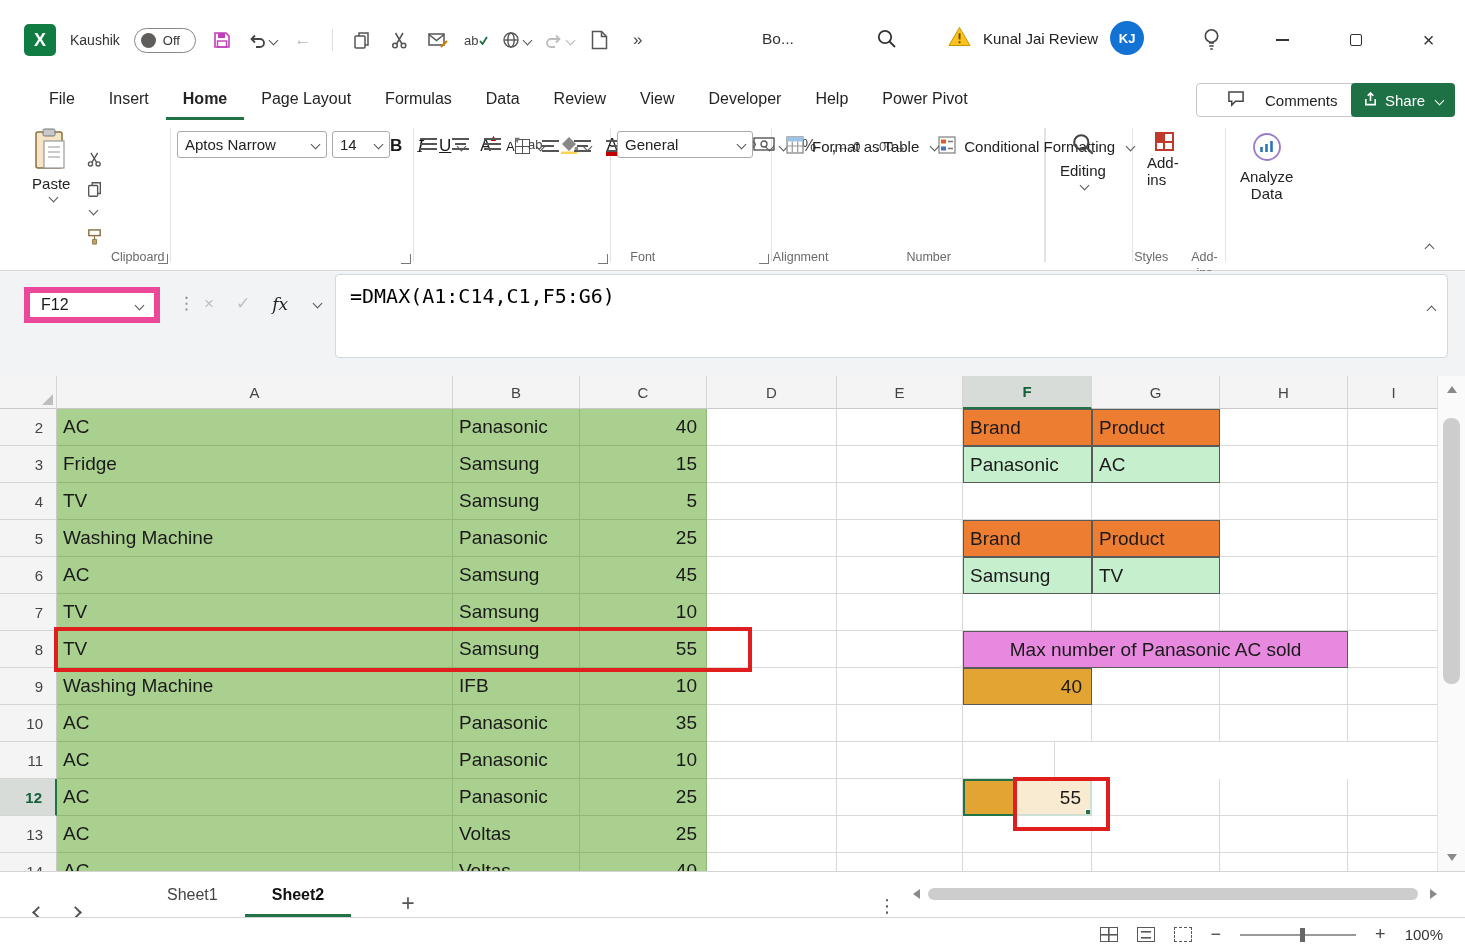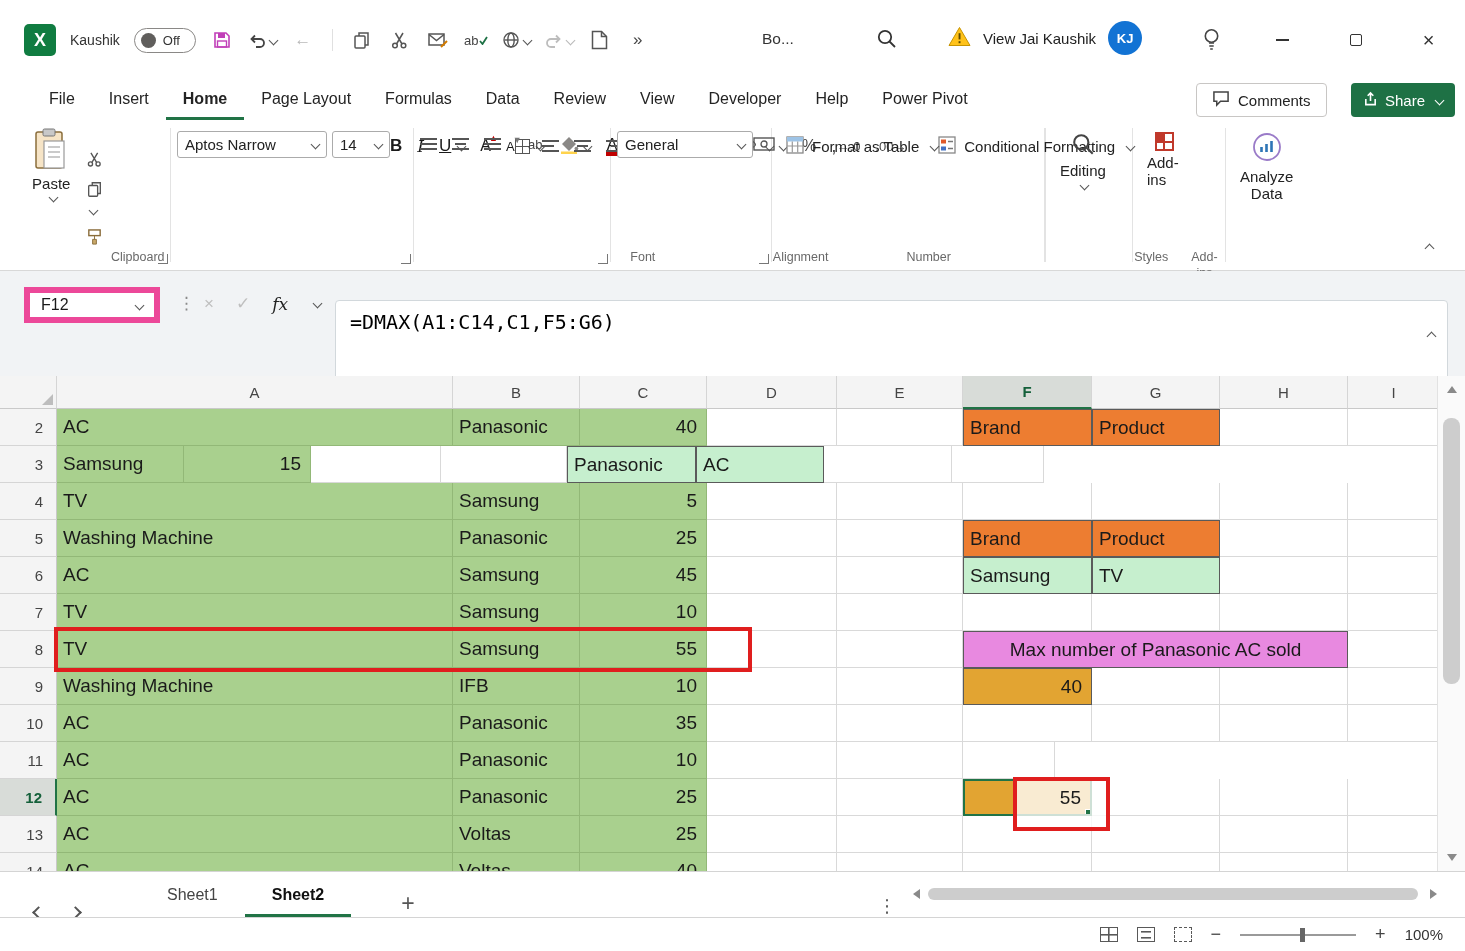--- a/index.html
+++ b/index.html
@@ -33,21 +33,21 @@
 .tb-bulb{position:absolute;left:1202px;top:28px}
 .winbtns{position:absolute;right:0;top:0;height:80px;display:flex}
 .wbtn{width:73px;height:80px;display:flex;align-items:center;justify-content:center;font-size:20px;color:#333}
 .wbtn .minbar{width:13px;height:1.8px;background:#333}
 .wbtn .maxbox{width:12px;height:12px;border:1.6px solid #333;border-radius:2px}
 
 
 .tabrow{top:80px;height:40px;display:flex;align-items:stretch;padding-left:32px}
 .rtab{padding:10px 17px 8px;font-size:16px;color:#242424;cursor:pointer;white-space:nowrap}
 .rtab.active{font-weight:700;box-shadow:inset 0 -3px 0 var(--selgreen)}
-.comments-btn{position:absolute;left:1196px;top:83px;height:34px;border:1px solid #C8C6C4;border-radius:4px;background:#fff;display:flex;align-items:center;gap:8px;padding:0 15px;font-size:15px;color:#222}
+.comments-btn{position:absolute;left:1196px;top:83px;height:34px;border:1px solid #C8C6C4;border-radius:4px;background:#fff;display:flex;align-items:center;gap:20px;padding:0 30px;font-size:15px;color:#222}
 .share-btn{position:absolute;left:1351px;top:83px;height:34px;border-radius:4px;background:#1E7145;display:flex;align-items:center;gap:7px;padding:0 12px;font-size:15px;color:#fff}
 
 
 .ribbon{top:120px;height:151px;border-bottom:1px solid #D8D8D8;display:flex;padding-left:18px;background:#fff}
 .rgroup{display:flex;flex-direction:row;padding:8px 6px 2px;position:relative}
 .rsep{width:1px;background:#E3E3E3;margin:8px 0}
 .glabel{margin-top:auto;font-size:12.5px;color:#696969;text-align:center;height:19px;line-height:16px}
 .lnch{position:absolute;right:2px;bottom:6px;width:10px;height:10px;border-right:1.5px solid #777;border-bottom:1.5px solid #777}
 .rbody{display:flex;gap:8px}
 .paste-btn{display:flex;flex-direction:column;align-items:center;width:62px;gap:2px;font-size:15px;color:#222}
@@ -72,21 +72,21 @@
 .ic-addins{width:19px;height:19px;border:2px solid #C0392B;background:linear-gradient(#C0392B,#C0392B) 0 0/50% 50% no-repeat,linear-gradient(#C0392B,#C0392B) 50% 0/2px 100% no-repeat,linear-gradient(#C0392B,#C0392B) 0 50%/100% 2px no-repeat}
 .ribbon-collapse{position:absolute;right:32px;bottom:12px}
 
 
 .fbar{top:271px;height:105px;background:#F1F3F5}
 .namebox{position:absolute;left:24px;top:16px;width:136px;height:36px;background:#fff;border:6px solid #ec4899;border-radius:0;display:flex;align-items:center;justify-content:space-between;padding:0 11px;font-size:16px}
 .fdots{position:absolute;left:178px;top:22px;color:#8a8a8a;font-size:17px}
 .fxbtns{position:absolute;left:204px;top:22px;display:flex;gap:22px;align-items:center}
 .fxbtns .dis{color:#BFBFBF;font-size:17px}
 .gfx{font-style:italic;font-family:"DejaVu Serif",serif;font-size:17px;color:#222}
-.finput{position:absolute;left:335px;top:29px;width:1113px;height:84px;background:#fff;border:1px solid #D2D8DC;border-radius:4px;padding:9px 14px;font-family:"DejaVu Sans Mono",monospace;font-size:20px;color:#000}
+.finput{position:absolute;left:335px;top:3px;width:1113px;height:84px;background:#fff;border:1px solid #D2D8DC;border-radius:4px;padding:9px 14px;font-family:"DejaVu Sans Mono",monospace;font-size:20px;color:#000}
 .fcollapse{position:absolute;right:12px;top:22px}
 
 
 .grid{top:376px;height:495px;background:#fff;overflow:hidden}
 .colheaders{display:flex;height:33px;width:1437px;overflow:hidden}
 .colhdr{background:#F4F4F4;border-right:1px solid #D5D5D5;border-bottom:1px solid #C9C9C9;display:flex;align-items:center;justify-content:center;font-size:15px;color:#454545;flex:none}
 .colhdr.corner{position:relative}
 .colhdr.corner::after{content:"";position:absolute;right:3px;bottom:3px;border-left:11px solid transparent;border-bottom:11px solid #BDBDBD}
 .colhdr.selhdr{background:#D8DCD8;border-bottom:2px solid var(--selgreen);color:#14603A;font-weight:700}
 .grow{display:flex;height:37px;width:1437px;overflow:hidden}
@@ -224,21 +224,21 @@
       </svg>
   </span>
   <div class="tb-right">
     <span>
       <svg width="23" height="21" viewBox="0 0 23 21">
           <path d="M11.5 1.5L22 19.5H1z" fill="#FFC21A" stroke="#C79400"></path>
           <rect x="10.6" y="7.2" width="1.9" height="6.2" fill="#5C4A00"></rect>
           <rect x="10.6" y="15.2" width="1.9" height="2" fill="#5C4A00"></rect>
         </svg>
     </span>
-    <span class="tb-user">View Jai Kaushik</span>
+    <span class="tb-user">Kunal Jai Review</span>
     <span class="avatar">KJ</span>
   </div>
   <span class="tb-bulb">
     <svg width="19" height="23" viewBox="0 0 19 23">
         <circle cx="9.5" cy="8" r="6.2" fill="none" stroke="#444" stroke-width="1.6"></circle>
         <path d="M7 15h5M7.3 18h4.4M8.2 21h2.6" stroke="#444" stroke-width="1.6"></path>
       </svg>
   </span>
   <div class="winbtns">
     <div class="wbtn">
@@ -520,20 +520,23 @@
           <span class="val">Brand</span>
         </div>
         <div class="cell sideh" style="width: 128px;">
           <span class="val">Product</span>
         </div>
         <div class="cell" style="width: 128px;"></div>
         <div class="cell" style="width: 92px;"></div>
       </div>
       <div class="grow">
         <div class="rowhdr" style="width: 57px;">3</div>
+        <div class="cell tgreen" style="width: 396px;">
+          <span class="val">Fridge</span>
+        </div>
         <div class="cell tgreen" style="width: 127px;">
           <span class="val">Samsung</span>
         </div>
         <div class="cell tgreen num" style="width: 127px;">
           <span class="val">15</span>
         </div>
         <div class="cell" style="width: 130px;"></div>
         <div class="cell" style="width: 126px;"></div>
         <div class="cell sidec" style="width: 129px;">
           <span class="val">Panasonic</span>

